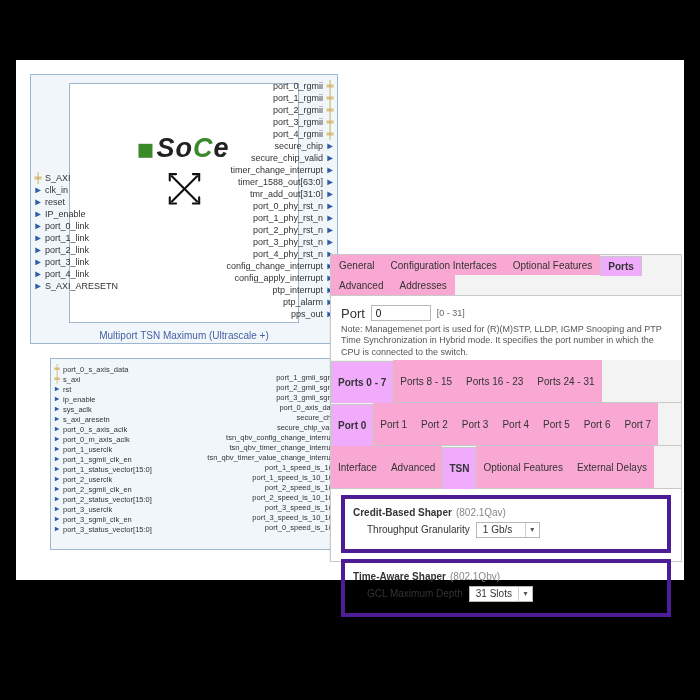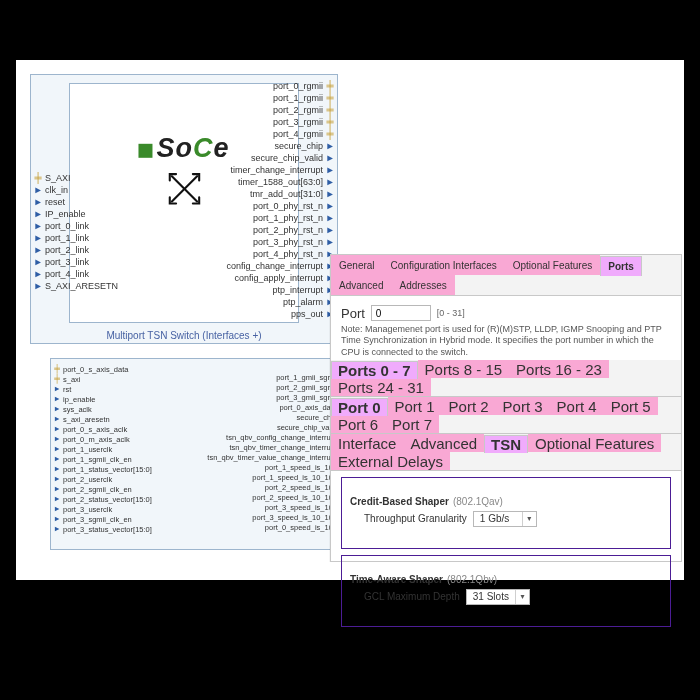--- a/index.html
+++ b/index.html
@@ -38,30 +38,30 @@
   .ip-block2 .pin-glyph { width: 6px; height: 6px; font-size: 8px; }
 
   
   .panel {
     position: absolute; left: 330px; top: 254px; width: 352px; height: 308px;
     background: #fff; border: 1px solid #c8c8c8; font-size: 10px; color: #333;
     box-shadow: -1px 0 0 rgba(0,0,0,0.04);
   }
   .tabs { display: flex; border-bottom: 1px solid #c8c8c8; background: #f3f3f3; flex-wrap: wrap; }
   .tab { padding: 4px 7px; border: 1px solid transparent; border-bottom: none; font-size: 10px; color: #333; background: #f9a8d4; cursor: default; white-space: nowrap; }
-  .tab.small { padding: 0 6px; font-size: 15px; }
+  .tab.small { padding: 15px 6px; font-size: 10px; }
   .tab.active { background: #f0abfc; border-color: #c8c8c8; position: relative; top: 1px; font-weight: bold; }
   .section { padding: 6px 10px 2px 10px; }
   .sec-title { font-weight: bold; margin-bottom: 4px; font-size: 10px; }
   .field-row { display: flex; align-items: center; gap: 6px; margin: 3px 0; }
   .field-label { font-size: 13px; }
   .field-input { border: 1px solid #b8b8b8; background: #fff; padding: 1px 4px; font-size: 10px; height: 16px; width: 60px; }
   .range { color: #666; font-size: 9px; }
   .note { font-size: 9px; color: #555; margin-top: 3px; line-height: 1.25; }
-  .subpanel { border: 1px solid #4c1d95; margin: 6px 10px; padding: 18px 8px; }
+  .subpanel { border: 4px solid #4c1d95; margin: 6px 10px; padding: 8px 8px; }
   .sub-title { font-weight: bold; display: flex; align-items: baseline; gap: 4px; margin-bottom: 4px; }
   .sub-title .dim { color: #888; font-weight: normal; }
   .checkbox { width: 12px; height: 12px; border: 1px solid #777; display: inline-flex; align-items: center; justify-content: center; font-size: 10px; color: #2256b0; background: #fff; }
   .checkbox.checked::after { content: '✓'; }
   .select { display: inline-flex; align-items: center; border: 1px solid #b8b8b8; background: #fff; height: 16px; }
   .select .sel-text { padding: 0 6px; font-size: 10px; min-width: 48px; }
   .select .sel-caret { width: 14px; display: inline-flex; align-items: center; justify-content: center; border-left: 1px solid #cfcfcf; height: 100%; color: #555; font-size: 8px; }
   .indent { margin-left: 14px; }
 
   
@@ -212,21 +212,21 @@
         </div>
         <div class="pin-row pin-right" style="top: 222px;">
           <span class="pin-glyph">▸</span>
           <span class="pin-label">ptp_alarm</span>
         </div>
         <div class="pin-row pin-right" style="top: 234px;">
           <span class="pin-glyph">▸</span>
           <span class="pin-label">pps_out</span>
         </div>
       </div>
-    <div class="ip-caption">Multiport TSN Switch (Interfaces +)</div>
+    <div class="ip-caption">Multiport TSN Maximum (Ultrascale +)</div>
   </div>
 
   <div class="ip-block2">
     <div id="ip2-left">
         <div class="pin-row pin-left" style="top: 6px;">
           <span class="pin-glyph pin-bus">╪</span>
           <span class="pin-label">port_0_s_axis_data</span>
         </div>
         <div class="pin-row pin-left" style="top: 16px;">
           <span class="pin-glyph pin-bus">╪</span>

